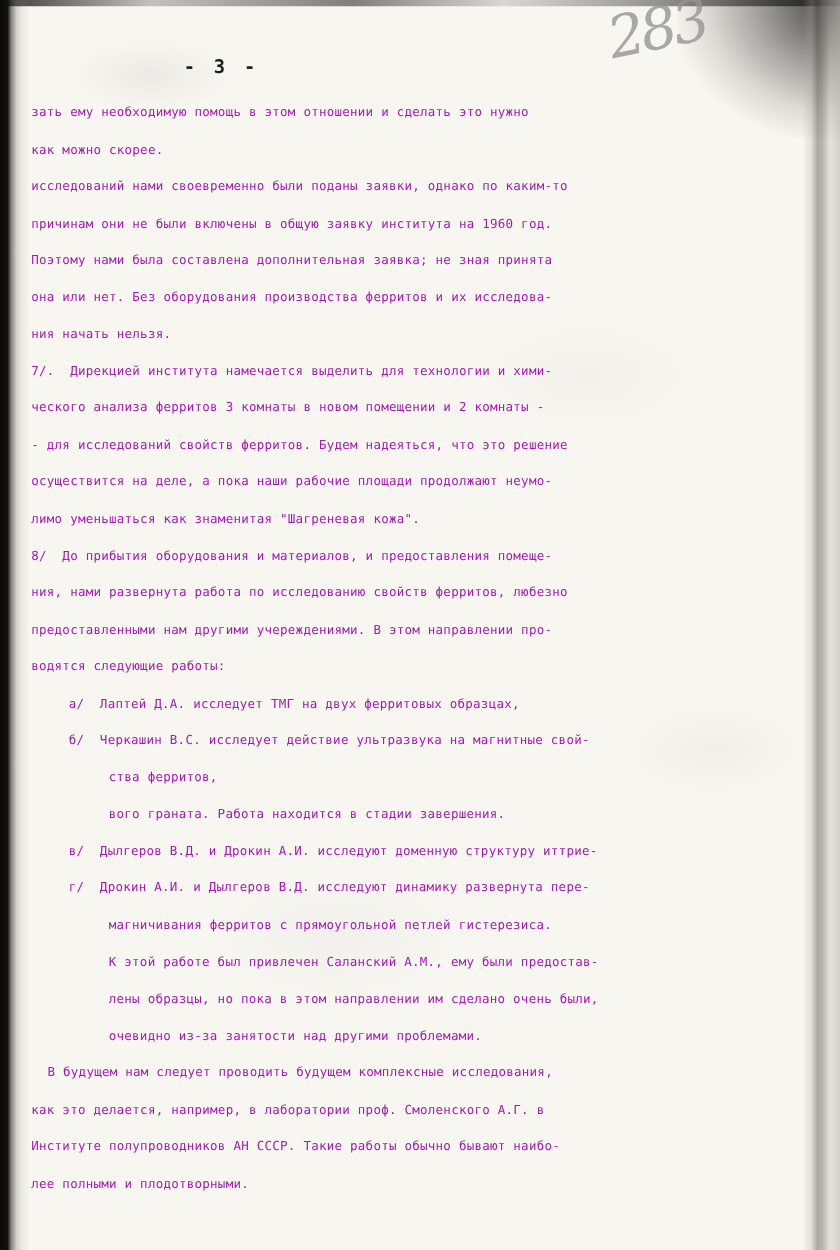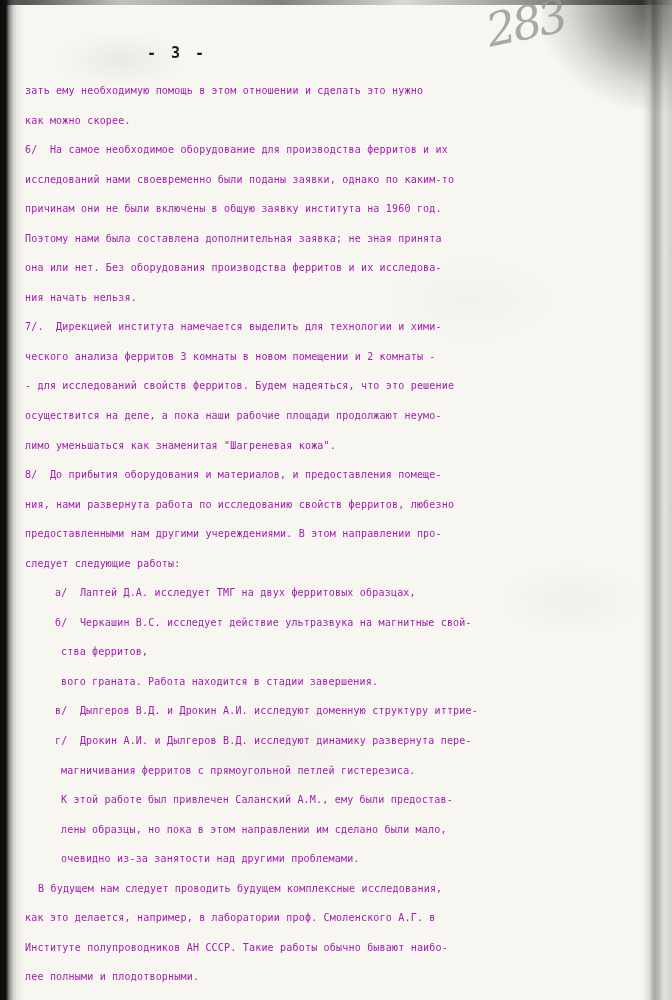--- a/index.html
+++ b/index.html
@@ -56,62 +56,61 @@
     transform:rotate(-12deg);letter-spacing:-3px;
   }
   .textblock{position:absolute;left:25px;top:76px;width:625px;}
   .line{
     height:29.55px;line-height:29.55px;
     font-size:10px;font-weight:normal;letter-spacing:.2px;
     color:#a21caf;white-space:pre;
   }
   .ind0{margin-left:0;}
   .ind1{margin-left:30px;}
-  .ind2{margin-left:36px;}
+  .ind2{margin-left:62px;}
   .ind3{margin-left:13px;}
 </style>
 </head>
 <body>
 
 <div class="page">
   <div class="edge-top"></div>
   <div class="corner-shadow"></div>
   <div class="edge-right"></div>
   <div class="edge-left"></div>
 
   <div class="handwritten">283</div>
 
   <div class="page-number">- 3 -</div>
 
   <div class="textblock">
       <div class="line ind0">зать ему необходимую помощь в этом отношении и сделать это нужно</div>
       <div class="line ind0">как можно скорее.</div>
-      <div class="line ind0">6/  На самое необходимое оборудование для производства ферритов и их</div>
       <div class="line ind0">исследований нами своевременно были поданы заявки, однако по каким-то</div>
       <div class="line ind0">причинам они не были включены в общую заявку института на 1960 год.</div>
       <div class="line ind0">Поэтому нами была составлена дополнительная заявка; не зная принята</div>
       <div class="line ind0">она или нет. Без оборудования производства ферритов и их исследова-</div>
       <div class="line ind0">ния начать нельзя.</div>
       <div class="line ind0">7/.  Дирекцией института намечается выделить для технологии и хими-</div>
       <div class="line ind0">ческого анализа ферритов 3 комнаты в новом помещении и 2 комнаты -</div>
       <div class="line ind0">- для исследований свойств ферритов. Будем надеяться, что это решение</div>
       <div class="line ind0">осуществится на деле, а пока наши рабочие площади продолжают неумо-</div>
       <div class="line ind0">лимо уменьшаться как знаменитая "Шагреневая кожа".</div>
       <div class="line ind0">8/  До прибытия оборудования и материалов, и предоставления помеще-</div>
       <div class="line ind0">ния, нами развернута работа по исследованию свойств ферритов, любезно</div>
       <div class="line ind0">предоставленными нам другими учереждениями. В этом направлении про-</div>
-      <div class="line ind0">следует следующие работы:</div>
+      <div class="line ind0">водятся следующие работы:</div>
       <div class="line ind1">а/  Лаптей Д.А. исследует ТМГ на двух ферритовых образцах,</div>
       <div class="line ind1">б/  Черкашин В.С. исследует действие ультразвука на магнитные свой-</div>
       <div class="line ind2">ства ферритов,</div>
       <div class="line ind2">вого граната. Работа находится в стадии завершения.</div>
       <div class="line ind1">в/  Дылгеров В.Д. и Дрокин А.И. исследуют доменную структуру иттрие-</div>
       <div class="line ind1">г/  Дрокин А.И. и Дылгеров В.Д. исследуют динамику развернута пере-</div>
       <div class="line ind2">магничивания ферритов с прямоугольной петлей гистерезиса.</div>
       <div class="line ind2">К этой работе был привлечен Саланский А.М., ему были предостав-</div>
-      <div class="line ind2">лены образцы, но пока в этом направлении им сделано были мало,</div>
+      <div class="line ind2">лены образцы, но пока в этом направлении им сделано очень были,</div>
       <div class="line ind2">очевидно из-за занятости над другими проблемами.</div>
       <div class="line ind3">В будущем нам следует проводить будущем комплексные исследования,</div>
       <div class="line ind0">как это делается, например, в лаборатории проф. Смоленского А.Г. в</div>
       <div class="line ind0">Институте полупроводников АН СССР. Такие работы обычно бывают наибо-</div>
       <div class="line ind0">лее полными и плодотворными.</div>
     </div>
 </div>
 
 </body></html>

